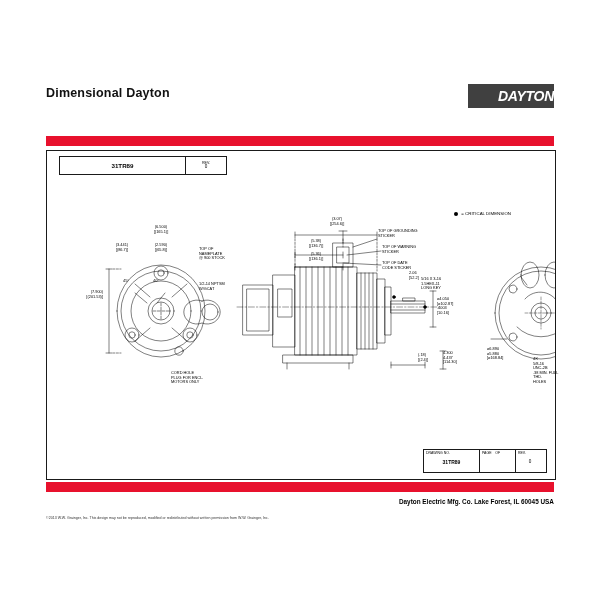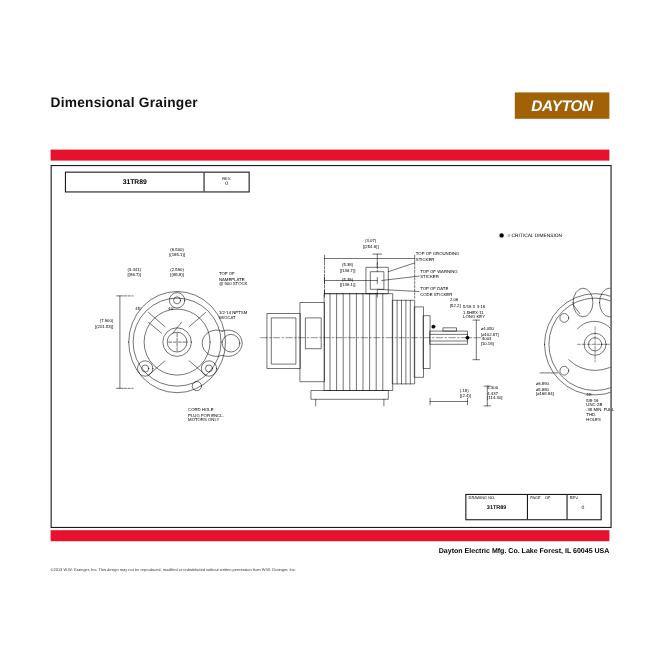--- a/index.html
+++ b/index.html
@@ -28,24 +28,24 @@
     font-size: 12.5px;
     font-weight: bold;
     letter-spacing: 0.2px;
     color: #111;
   }
   .logo {
     position: absolute;
     right: 46px; top: 84px;
     width: 86px;
     height: 24px;
-    background: #a16207;
+    background: #404040;
     display: flex;
     align-items: center;
-    justify-content: center;
+    justify-content: flex-end;
   }
   .logo-text {
     color: #fff;
     font-size: 14px;
     font-weight: bold;
     font-style: italic;
     letter-spacing: -0.3px;
     font-family: "Liberation Sans", sans-serif;
   }
 
@@ -190,21 +190,21 @@
     left: 46px; top: 516px;
     font-size: 3.6px;
     color: #333;
   }
 </style>
 </head>
 <body>
 
 <div class="page">
 
-  <div class="doc-title">Dimensional Grainger</div>
+  <div class="doc-title">Dimensional Dayton</div>
   <div class="logo">
     <span class="logo-text">DAYTON</span>
   </div>
 
   <div class="red-bar-top"></div>
 
   <div class="frame">
 
     <div class="tb-top">
       <div class="cell-part">31TR89</div>

